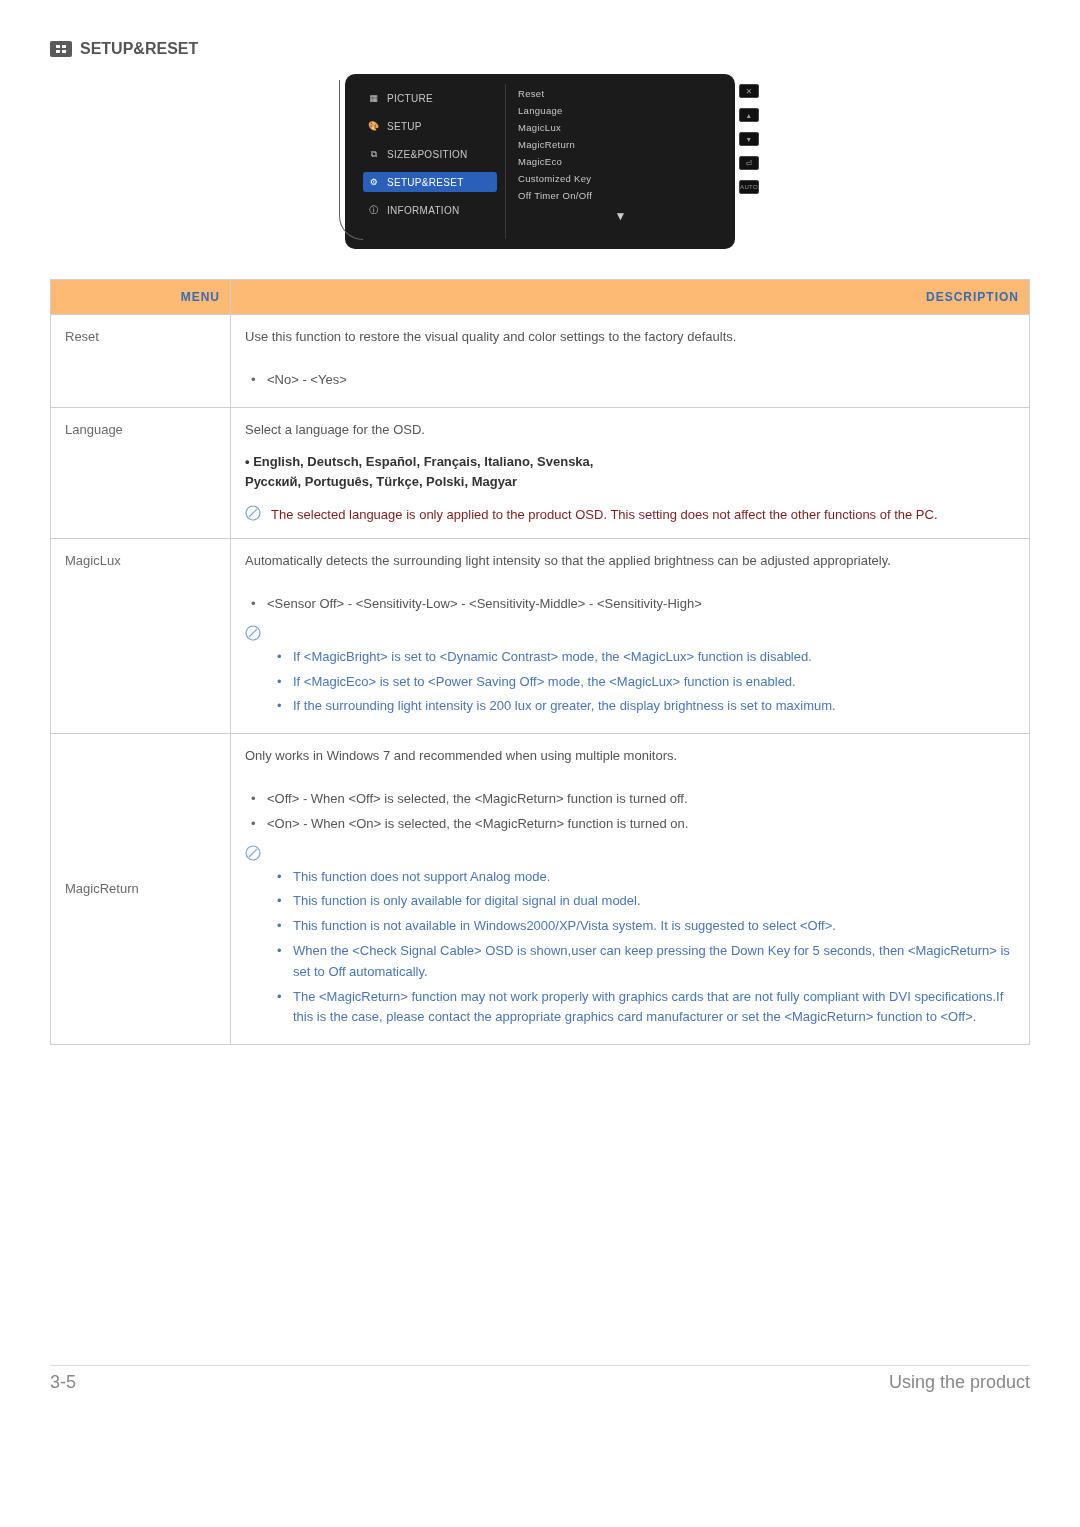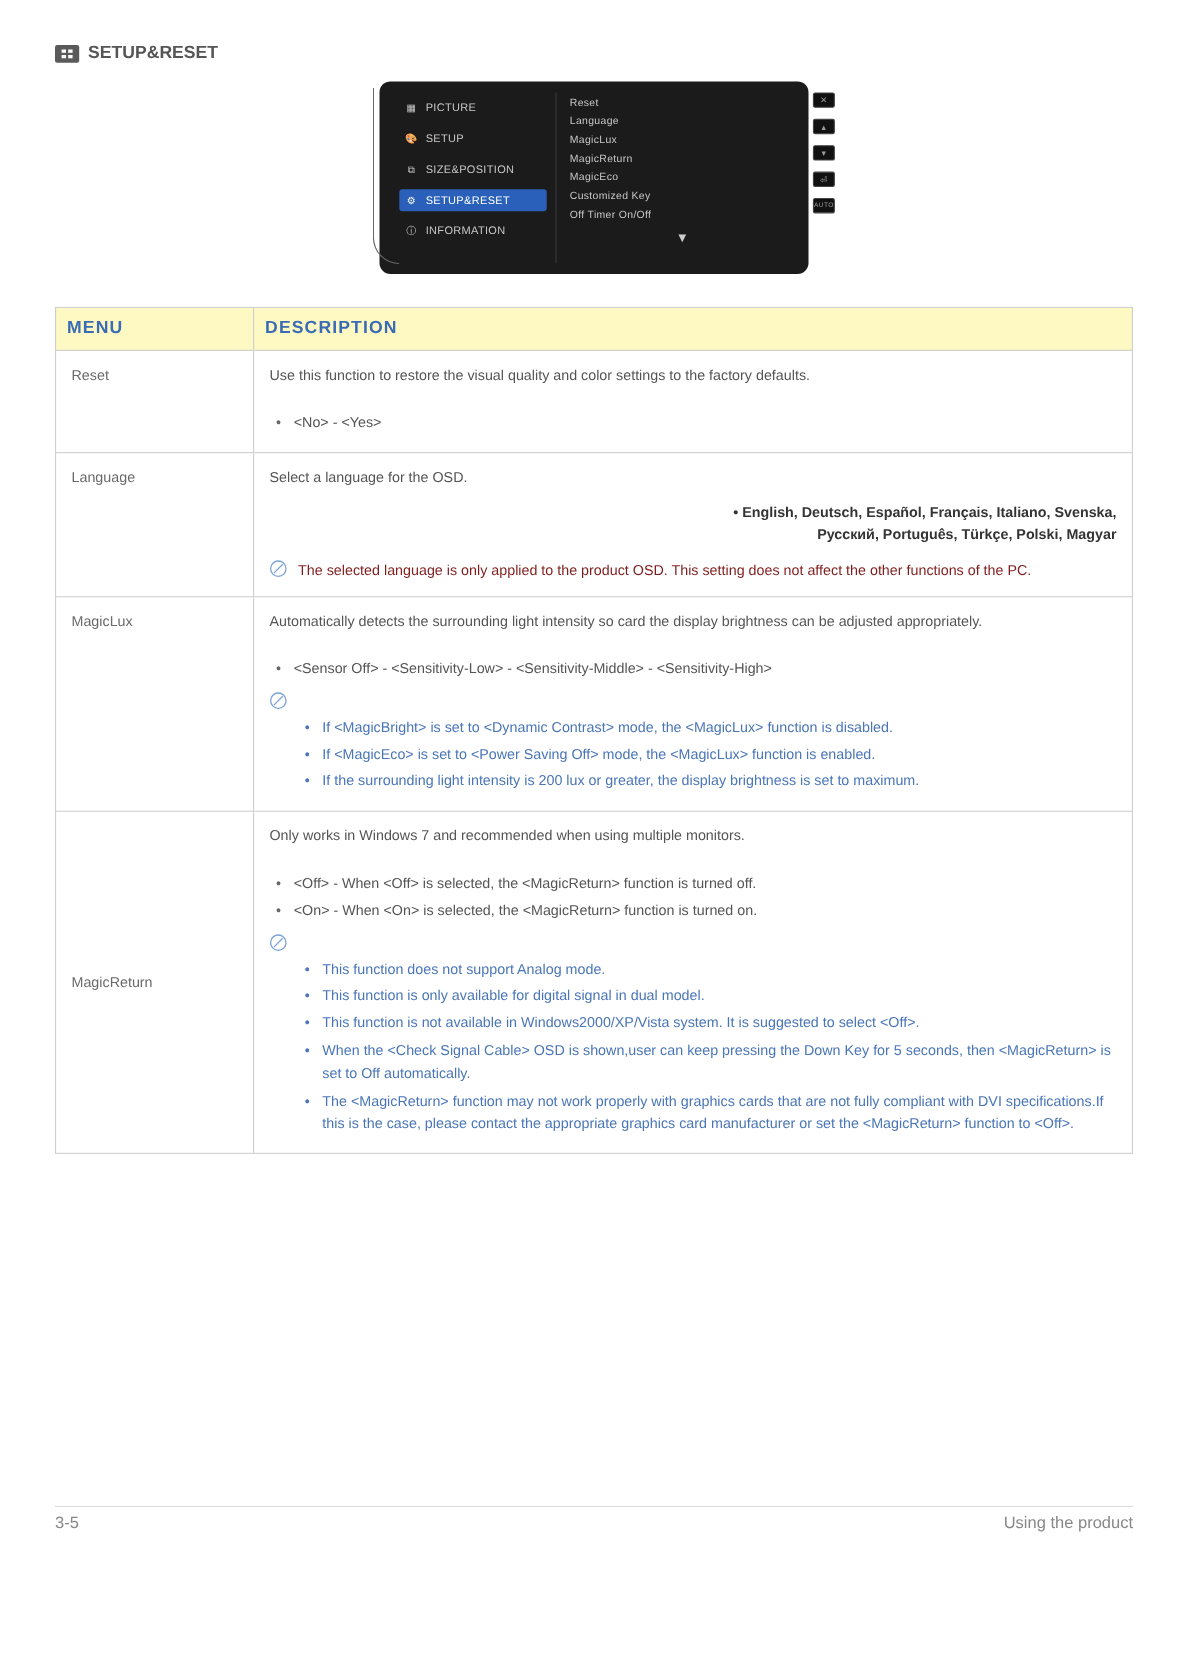--- a/index.html
+++ b/index.html
@@ -14,33 +14,33 @@
 .osd .left .mi{display:flex;align-items:center;gap:6px;padding:3px 4px;border-radius:3px}
 .osd .left .mi.active{background:#2a60b9;color:#fff}
 .osd .left .mi .ic{width:14px;height:14px;display:inline-flex;align-items:center;justify-content:center;font-size:9px}
 .osd .divider{width:1px;background:#3a3a3a;margin:10px 0}
 .osd .right{flex:1;padding:14px 12px;display:flex;flex-direction:column;gap:6px;font-size:9.5px}
 .osd .right .arrow{color:#ccc;font-size:12px;text-align:center;margin-top:2px}
 .osd .btns{position:absolute;right:-24px;top:10px;display:flex;flex-direction:column;gap:10px}
 .osd .btns .b{width:20px;height:14px;background:#111;border:1px solid #444;border-radius:2px;color:#9a9a9a;font-size:8px;display:flex;align-items:center;justify-content:center}
 .osd .curve{position:absolute;left:-6px;top:6px;width:24px;height:160px;border-left:1px solid #666;border-bottom:1px solid #666;border-radius:0 0 0 140px;pointer-events:none}
 table.tbl{width:100%;border-collapse:collapse;border:1px solid #cfcfcf}
-table.tbl th{background:#fef9c3;color:#3a6bb5;font-size:16px;letter-spacing:1px;padding:10px;border:1px solid #cfcfcf;font-weight:bold;text-align:left}
+table.tbl th{background:#fdba74;color:#3a6bb5;font-size:12px;letter-spacing:1px;padding:10px;border:1px solid #cfcfcf;font-weight:bold;text-align:right}
 table.tbl td{border:1px solid #cfcfcf;padding:12px 14px;vertical-align:top;color:#555;font-size:13px;line-height:1.6}
 table.tbl td.menu{width:180px;color:#6a6a6a}
 ul.b{list-style:none;padding-left:6px;margin-top:22px}
 ul.b>li{position:relative;padding-left:16px;margin-bottom:4px}
 ul.b>li::before{content:"•";position:absolute;left:0;color:#666}
-.langc{text-align:right;font-weight:bold;color:#333;margin:12px 0 14px;line-height:1.5}
+.langc{text-align:left;font-weight:bold;color:#333;margin:12px 0 14px;line-height:1.5}
 .note{display:flex;gap:10px;color:#4a76b7;margin-top:10px}
 .note .nicon{width:16px;height:16px;flex-shrink:0}
 .note ul.b>li{color:#4a76b7}
 .note ul.b>li::before{color:#4a76b7}
 .note .single{color:#7f1d1d}
-.footer{display:flex;justify-content:space-between;color:#888;font-size:15px;margin-top:320px;border-top:1px solid #ddd;padding-top:6px}
+.footer{display:flex;justify-content:space-between;color:#888;font-size:18px;margin-top:320px;border-top:1px solid #ddd;padding-top:6px}
 </style>
 </head>
 <body>
 
 <div class="hdr">
   <span class="icon-sq">
     <svg viewBox="0 0 12 10">
         <rect x="1" y="1" width="4" height="3" fill="#fff"></rect>
         <rect x="7" y="1" width="4" height="3" fill="#fff"></rect>
         <rect x="1" y="6" width="4" height="3" fill="#fff"></rect>
@@ -128,21 +128,21 @@
                 <line x1="4" y1="12" x2="12" y2="4" stroke="#7aa3d6" stroke-width="1.2"></line>
               </svg>
           </span>
           <div class="single">The selected language is only applied to the product OSD. This setting does not affect the other functions of the PC.</div>
         </div>
       </td>
     </tr>
     <tr>
       <td class="menu">MagicLux</td>
       <td>
-        <div>Automatically detects the surrounding light intensity so card the display brightness can be adjusted appropriately.</div>
+        <div>Automatically detects the surrounding light intensity so that the applied brightness can be adjusted appropriately.</div>
         <ul class="b">
           <li>&lt;Sensor Off&gt; - &lt;Sensitivity-Low&gt; - &lt;Sensitivity-Middle&gt; - &lt;Sensitivity-High&gt;</li>
         </ul>
         <div class="note">
           <span class="nicon">
             <svg viewBox="0 0 16 16">
                 <circle cx="8" cy="8" r="7" fill="none" stroke="#7aa3d6" stroke-width="1.2"></circle>
                 <line x1="4" y1="12" x2="12" y2="4" stroke="#7aa3d6" stroke-width="1.2"></line>
               </svg>
           </span>

